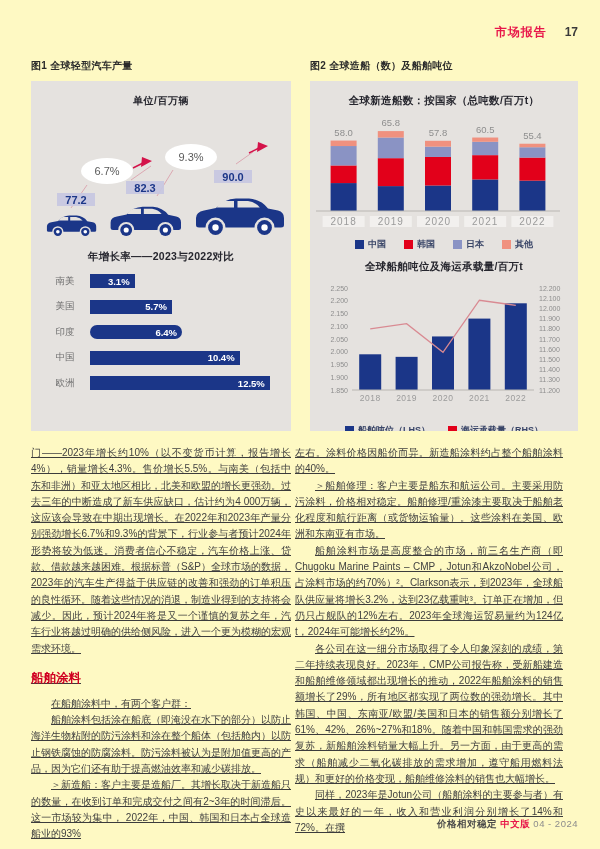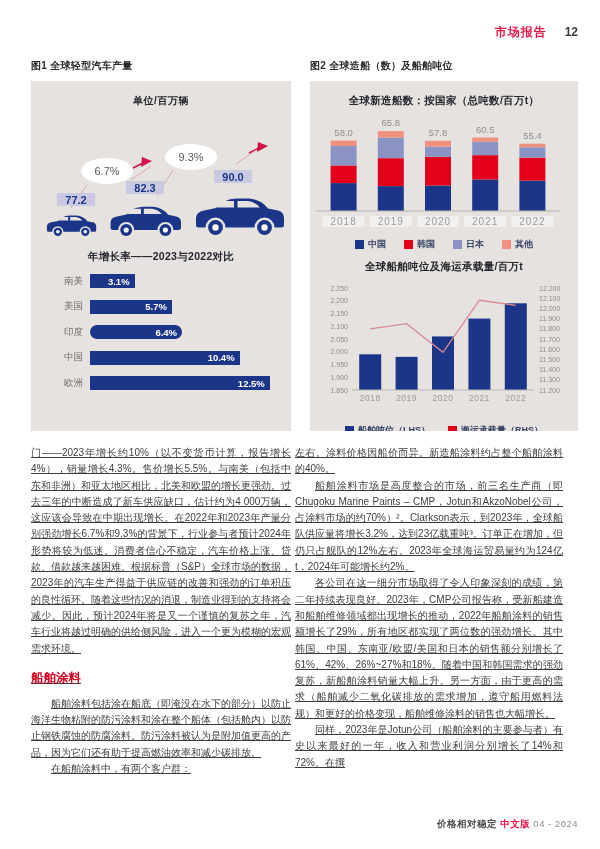--- a/index.html
+++ b/index.html
@@ -1,19 +1,19 @@
 <!DOCTYPE html>
 <html><head>
 <meta charset="utf-8">
 <style>
   * { margin:0; padding:0; box-sizing:border-box; }
   html,body { background:#9a9a9a; }
   .page {
     position:relative; width:600px; height:849px; margin:0 auto;
-    background:#ffffff; overflow:hidden;
+    background:#fef9c3; overflow:hidden;
     font-family:"Liberation Sans","DejaVu Sans",sans-serif;
     color:#3c3c3c;
   }
   .inner { padding:18px 22px 0 31px; }
   .hdr { display:flex; justify-content:flex-end; align-items:baseline; gap:18px; padding-top:6px; }
   .hdr .sec { color:#e8174a; font-weight:bold; font-size:12px; letter-spacing:1px; }
   .hdr .pg  { color:#3a3a3a; font-weight:bold; font-size:12px; }
 
   .figrow { display:flex; gap:19px; margin-top:18px; }
   .figcol1 { width:260px; }
@@ -25,21 +25,21 @@
   .ctitle.t1 { font-size:10px; letter-spacing:0.5px; }
   .ctitle.t2 { font-size:10.5px; letter-spacing:0.3px; }
 
   .legend { display:flex; justify-content:center; gap:18px; margin-top:2px; }
   .legend .li { display:flex; align-items:center; gap:4px; font-size:9px; font-weight:bold; color:#3a4668; }
   .legend .sw { width:9px; height:9px; display:inline-block; }
 
   
   .grows { padding:10px 14px 0 16px; }
   .gr-row { display:flex; align-items:center; margin-bottom:11.5px; }
-  .gr-label { width:36px; text-align:right; margin-right:7px; font-size:9.5px; color:#6f6f6f; flex:none; }
+  .gr-label { width:36px; text-align:center; margin-right:7px; font-size:9.5px; color:#6f6f6f; flex:none; }
   .gr-track { flex:1; }
   .gr-bar { height:14px; display:flex; align-items:center; justify-content:flex-end; }
   .gr-bar span { color:#fff; font-size:9.5px; font-weight:bold; padding-right:5px; white-space:nowrap; }
 
   
   .article { display:flex; gap:4px; margin-top:14px;text-decoration:underline; }
   .colL { width:260px; }
   .colR { width:268px; }
   .article p { font-size:10px; line-height:1.63; text-align:justify; color:#3f3f3f; }
   .article p.ind { text-indent:2em; }
@@ -52,21 +52,21 @@
   svg { display:block; }
 </style>
 </head>
 <body>
 
 <div class="page">
   <div class="inner">
 
     <div class="hdr">
       <span class="sec">市场报告</span>
-      <span class="pg">12</span>
+      <span class="pg">17</span>
     </div>
 
     <div class="figrow">
 
       <div class="figcol1">
         <div class="figcap">图1 全球轻型汽车产量</div>
         <div class="panel">
           <div class="ctitle t1">单位/百万辆</div>
           <div id="car-figure">
               <svg width="260" height="142" viewBox="0 0 260 142">
@@ -274,25 +274,27 @@
             </div>
         </div>
       </div>
 
     </div>
 
     <div class="article">
       <div class="colL" id="col-left">
           <p>门——2023年增长约10%（以不变货币计算，报告增长4%），销量增长4.3%。售价增长5.5%。与南美（包括中东和非洲）和亚太地区相比，北美和欧盟的增长更强劲。过去三年的中断造成了新车供应缺口，估计约为4 000万辆，这应该会导致在中期出现增长。在2022年和2023年产量分别强劲增长6.7%和9.3%的背景下，行业参与者预计2024年形势将较为低迷。消费者信心不稳定，汽车价格上涨、贷款、借款越来越困难。根据标普（S&amp;P）全球市场的数据，2023年的汽车生产得益于供应链的改善和强劲的订单积压的良性循环。随着这些情况的消退，制造业得到的支持将会减少。因此，预计2024年将是又一个谨慎的复苏之年，汽车行业将越过明确的供给侧风险，进入一个更为模糊的宏观需求环境。</p>
           <h3 style="color: rgb(208, 0, 33);">船舶涂料</h3>
+          <p class="ind">在船舶涂料中，有两个客户群：</p>
           <p class="ind">船舶涂料包括涂在船底（即淹没在水下的部分）以防止海洋生物粘附的防污涂料和涂在整个船体（包括舱内）以防止钢铁腐蚀的防腐涂料。防污涂料被认为是附加值更高的产品，因为它们还有助于提高燃油效率和减少碳排放。</p>
-          <p class="ind">在船舶涂料中，有两个客户群：</p>
+          <p class="ind">＞新造船：客户主要是造船厂。其增长取决于新造船只的数量，在收到订单和完成交付之间有2~3年的时间滞后。这一市场较为集中， 2022年，中国、韩国和日本占全球造船业的93%</p>
         </div>
       <div class="colR" id="col-right">
           <p>左右。涂料价格因船价而异。新造船涂料约占整个船舶涂料的40%。</p>
+          <p class="ind">＞船舶修理：客户主要是船东和航运公司。主要采用防污涂料，价格相对稳定。船舶修理/重涂漆主要取决于船舶老化程度和航行距离（或货物运输量）。这些涂料在美国、欧洲和东南亚有市场。</p>
           <p class="ind">船舶涂料市场是高度整合的市场，前三名生产商（即Chugoku Marine Paints – CMP，Jotun和AkzoNobel公司，占涂料市场的约70%）²。Clarkson表示，到2023年，全球船队供应量将增长3.2%，达到23亿载重吨³。订单正在增加，但仍只占舰队的12%左右。2023年全球海运贸易量约为124亿t，2024年可能增长约2%。</p>
           <p class="ind">各公司在这一细分市场取得了令人印象深刻的成绩，第二年持续表现良好。2023年，CMP公司报告称，受新船建造和船舶维修领域都出现增长的推动，2022年船舶涂料的销售额增长了29%，所有地区都实现了两位数的强劲增长。其中 韩国、中国、东南亚/欧盟/美国和日本的销售额分别增长了61%、42%、26%~27%和18%。随着中国和韩国需求的强劲复苏，新船舶涂料销量大幅上升。另一方面，由于更高的需求（船舶减少二氧化碳排放的需求增加，遵守船用燃料法规）和更好的价格变现，船舶维修涂料的销售也大幅增长。</p>
           <p class="ind">同样，2023年是Jotun公司（船舶涂料的主要参与者）有史以来最好的一年，收入和营业利润分别增长了14%和72%。在撰</p>
         </div>
     </div>
 
   </div>
 
   <div class="footer">
     <span class="j">价格相对稳定</span>

